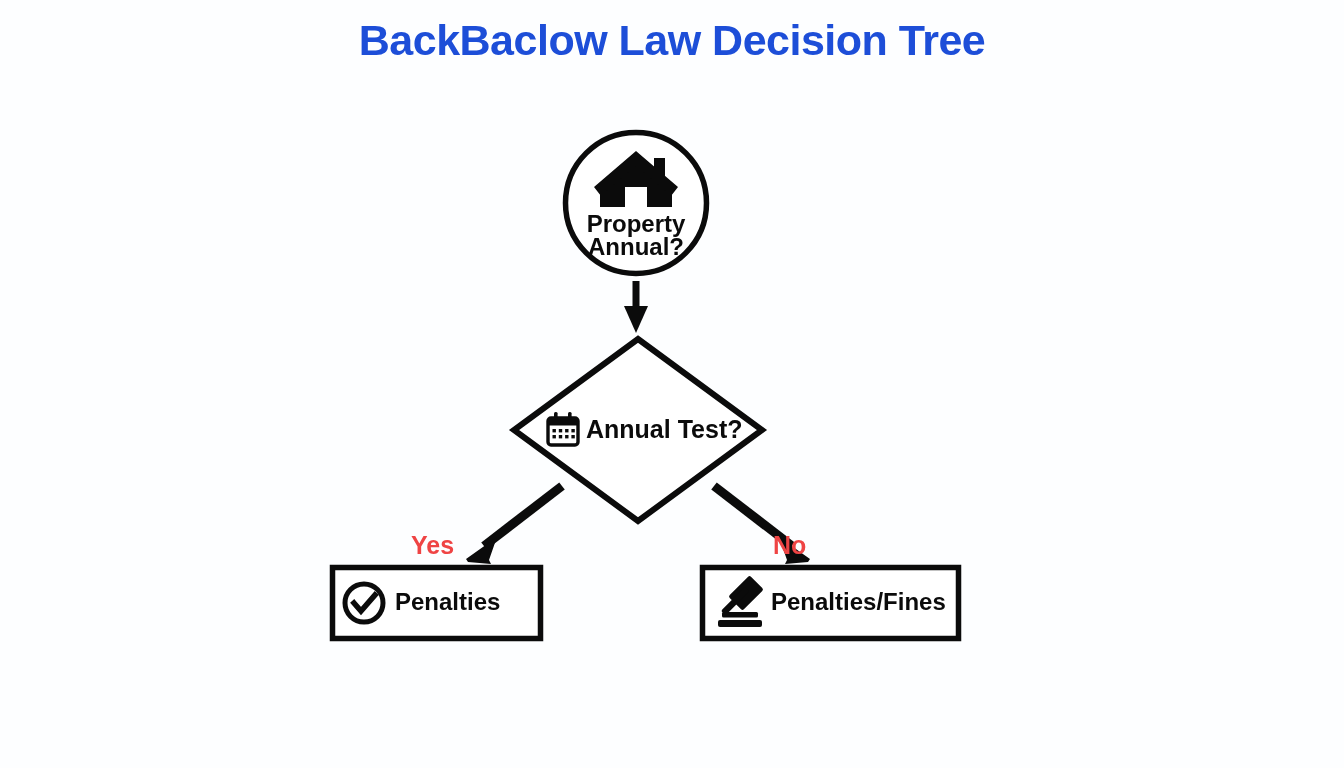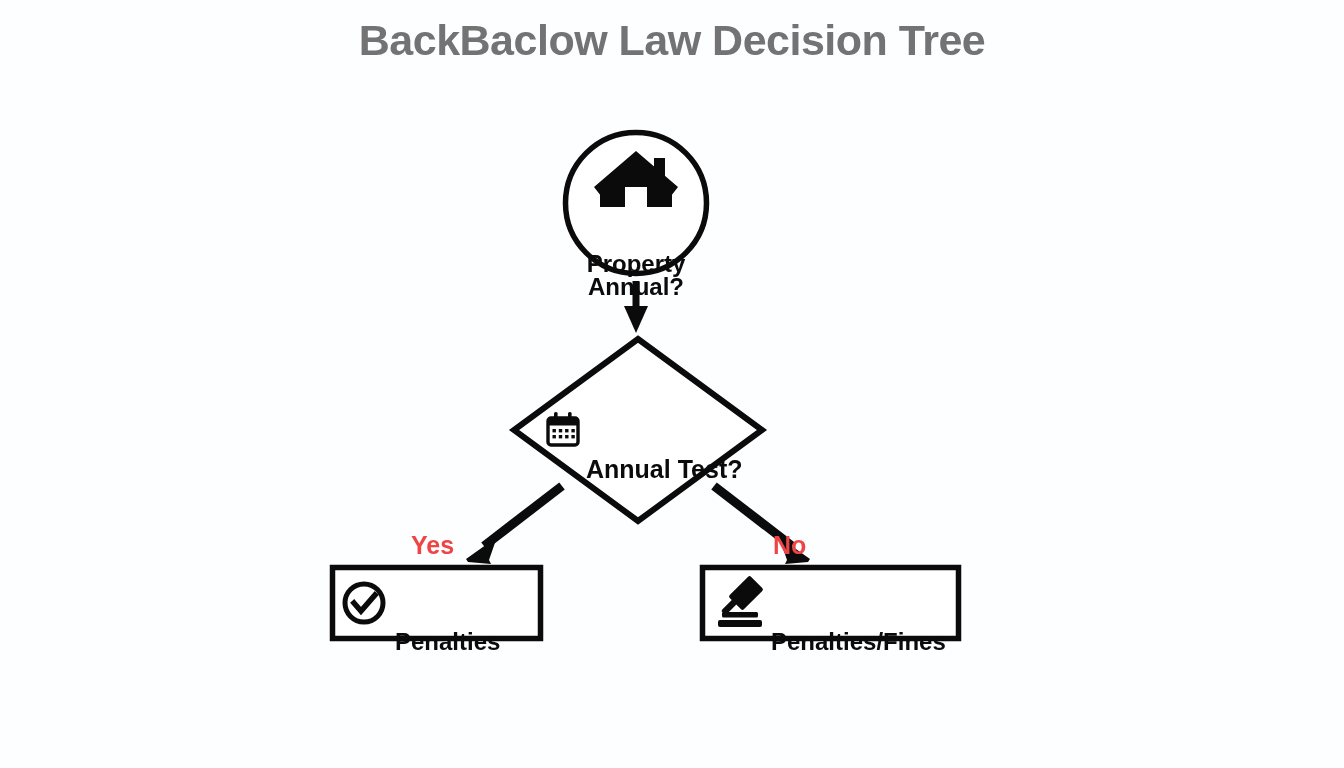--- a/index.html
+++ b/index.html
@@ -22,40 +22,39 @@
   
   #title {
     position: absolute;
     left: 0;
     top: 16px;
     width: 1344px;
     text-align: center;
     font-size: 43px;
     font-weight: 700;
     letter-spacing: -0.5px;
-    color: #737373;
+    color: #1d4ed8;
     line-height: 1.15;
   }
 
   
   #diagram {
     position: absolute;
     left: 0;
     top: 0;
     width: 1344px;
     height: 768px;
   }
 
   
   .node-label {
     position: absolute;
     color: #0b0b0b;
     font-weight: 700;
     white-space: nowrap;
-    margin-top: 40px;
   }
 
   #circle-label {
     left: 563px;
     top: 212px;
     width: 146px;
     text-align: center;
     font-size: 24px;
     line-height: 23px;
   }

